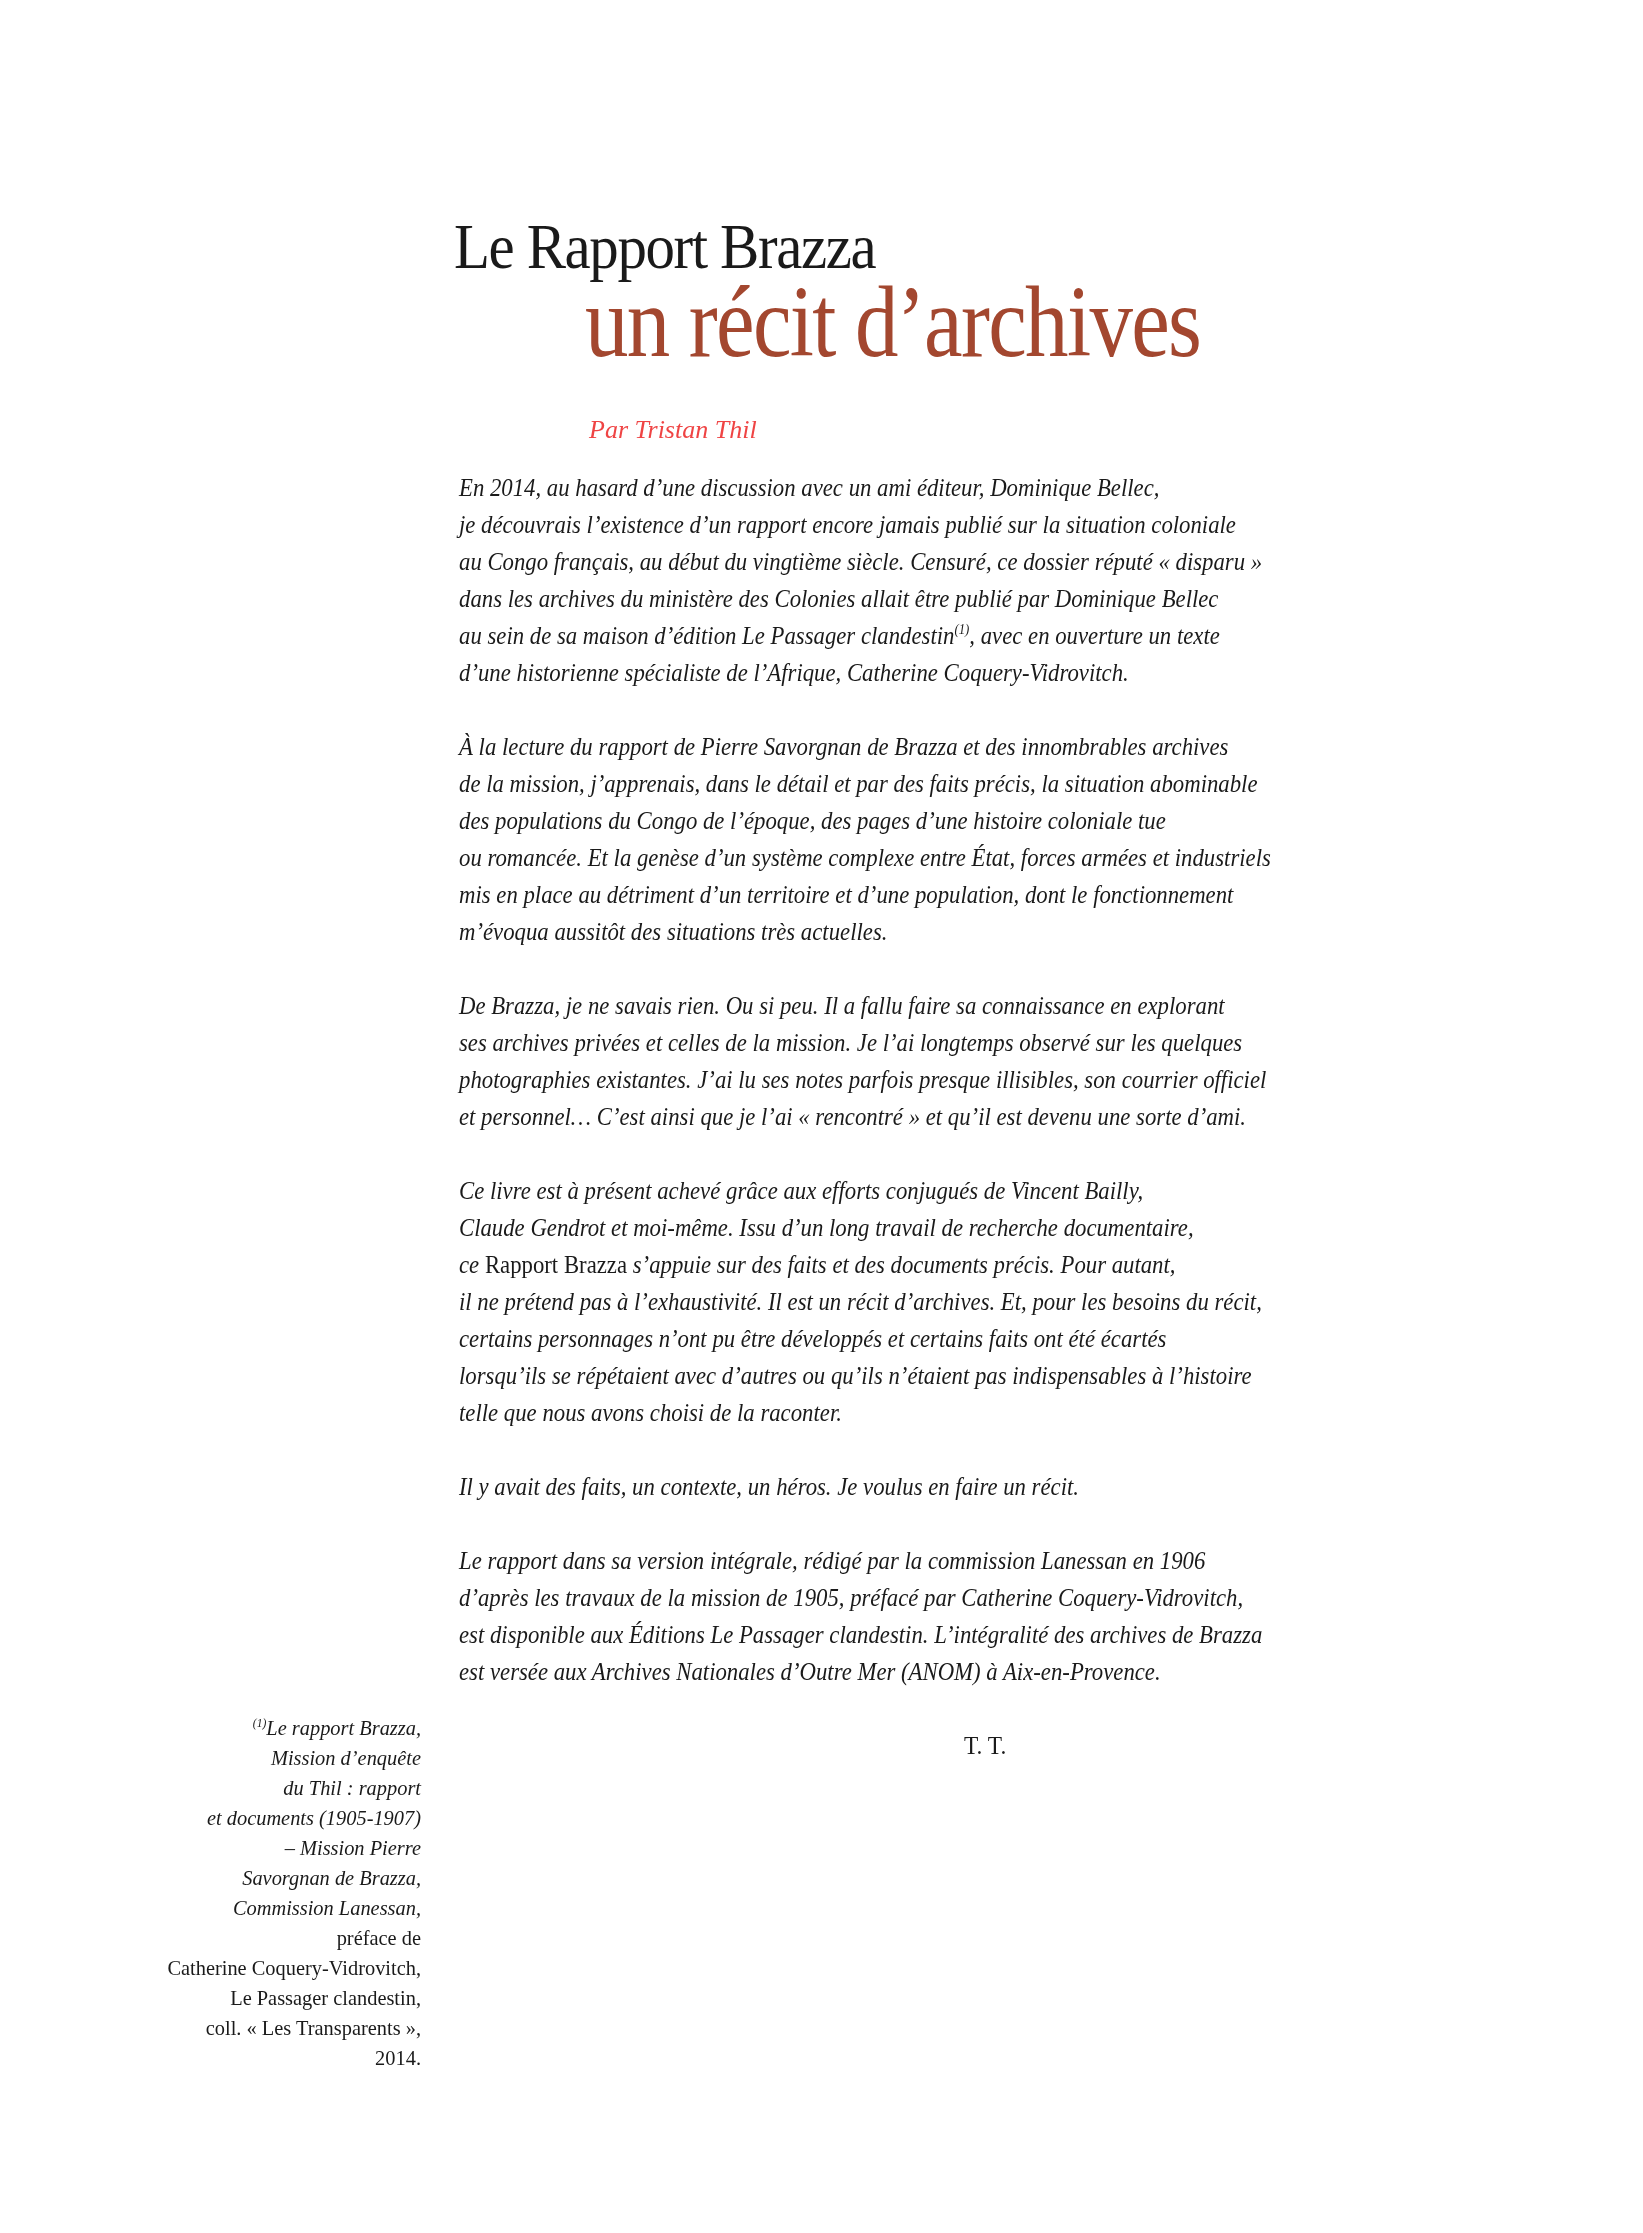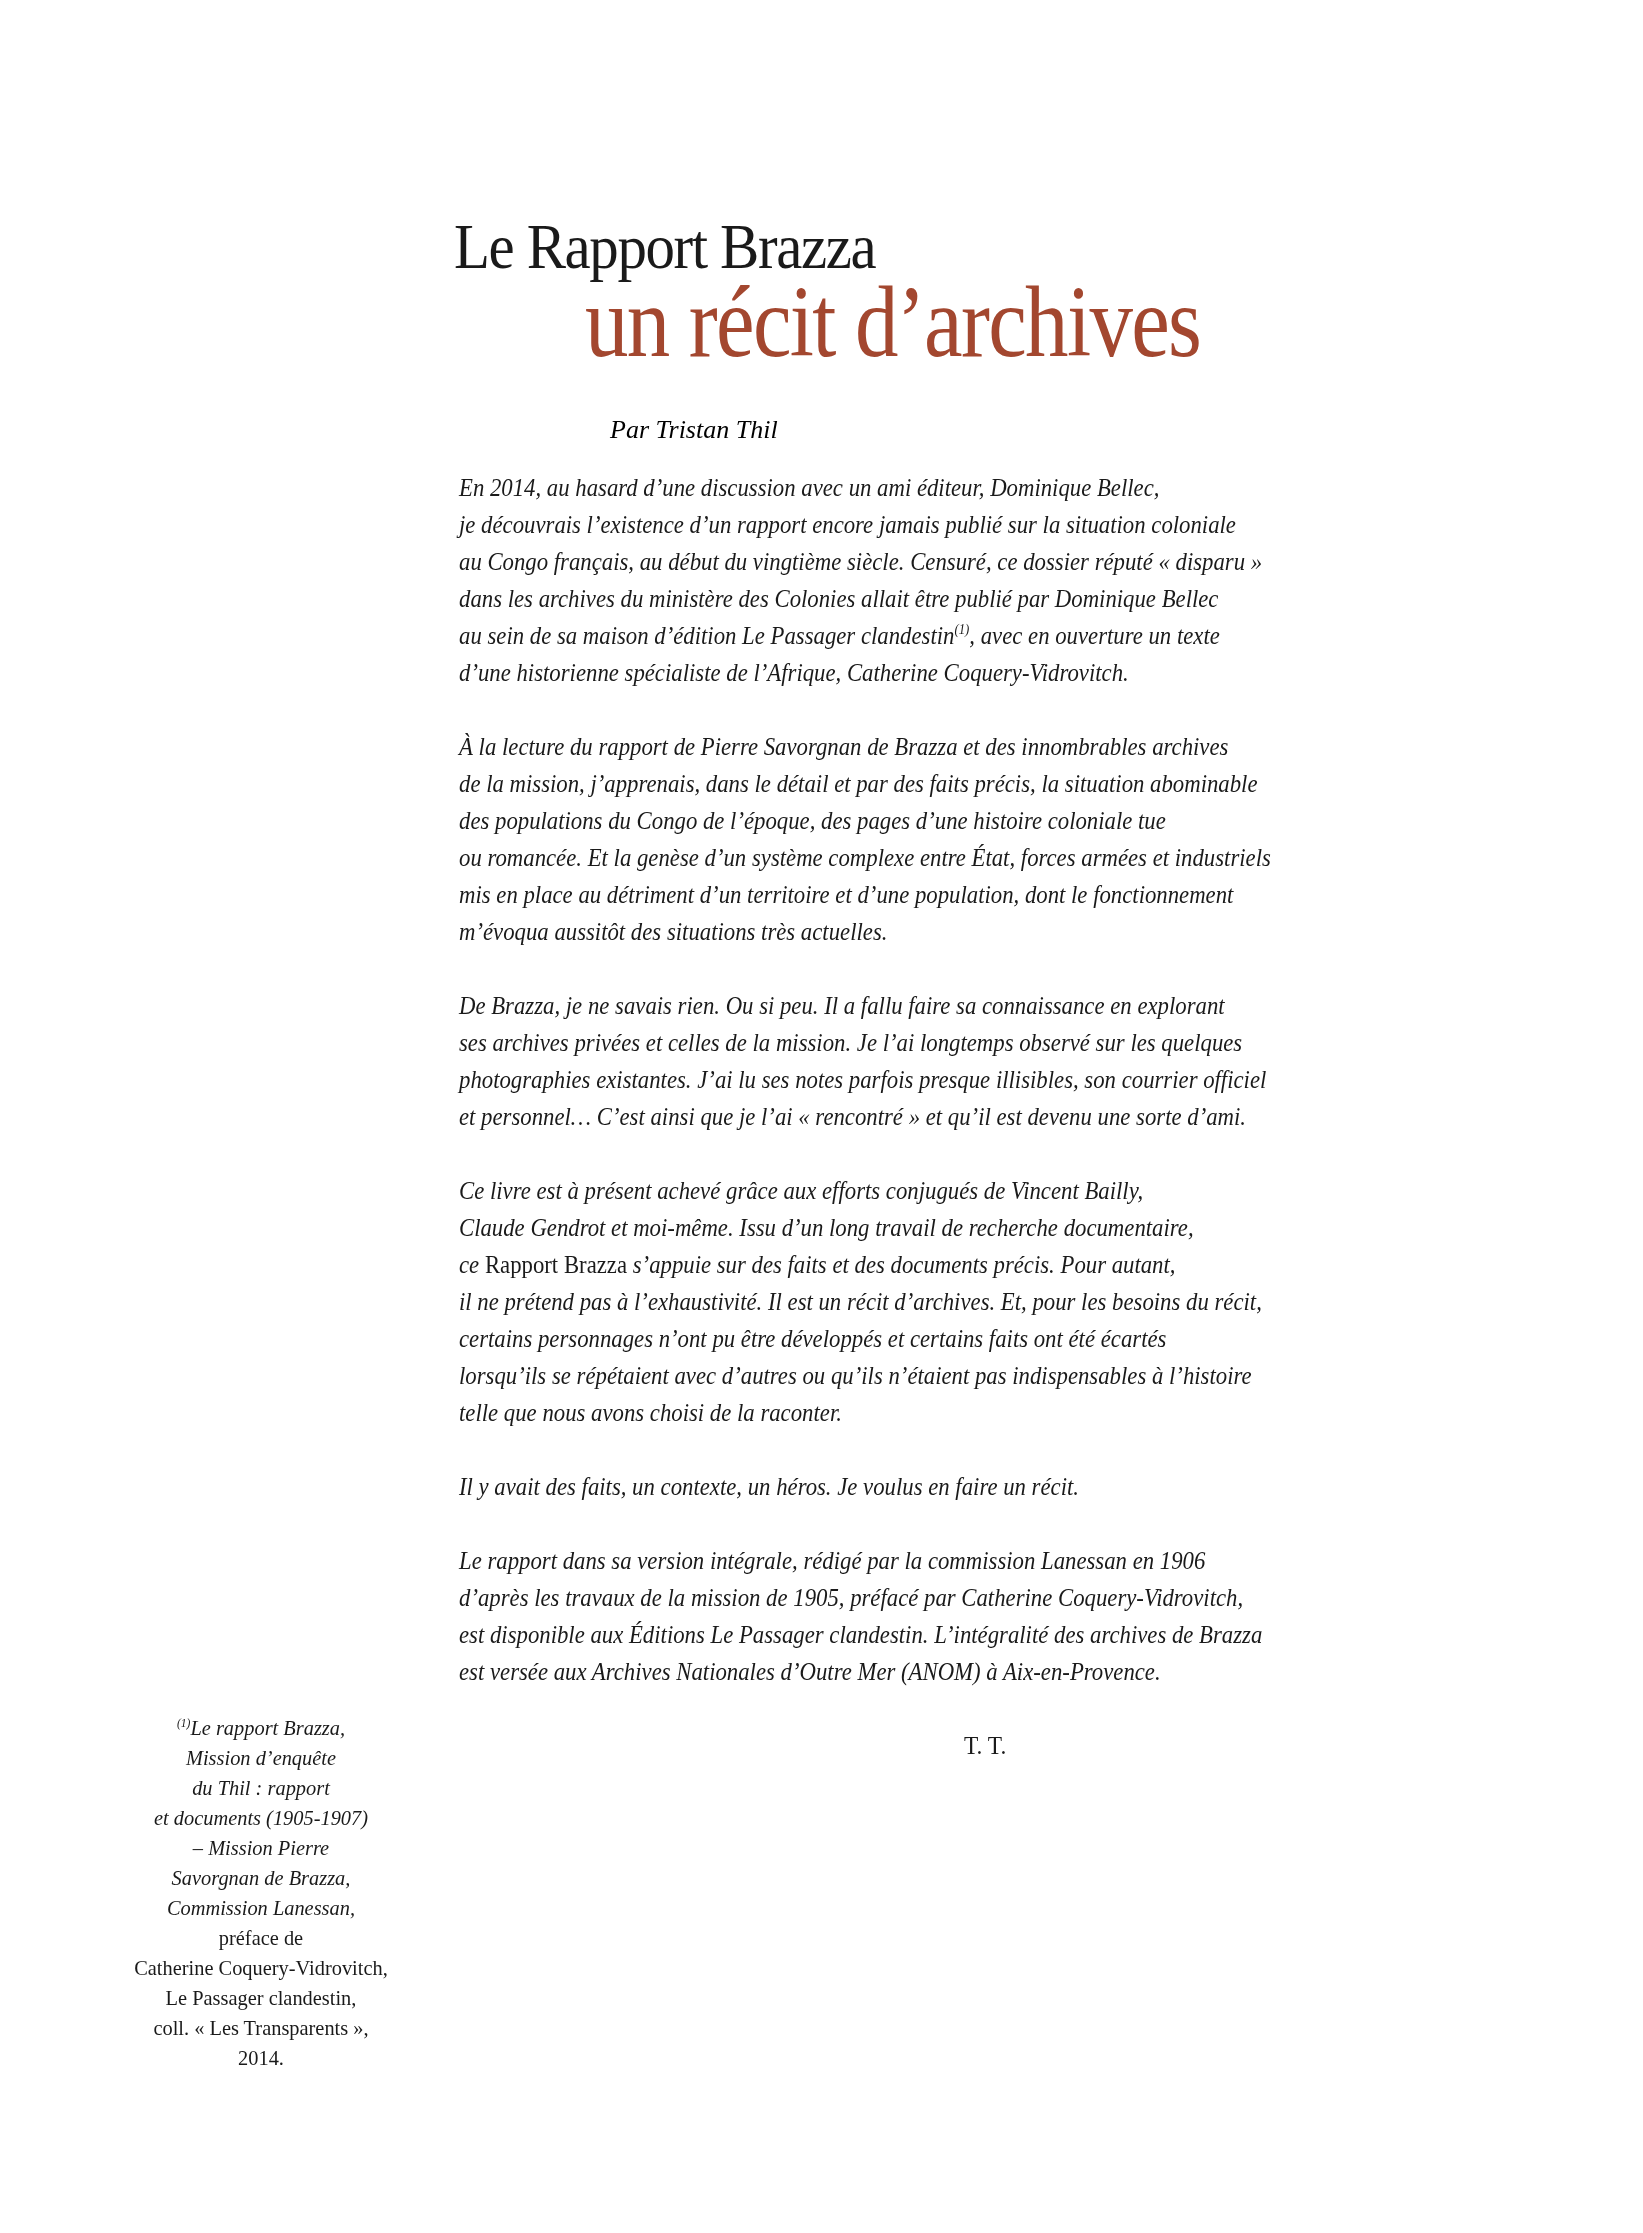--- a/index.html
+++ b/index.html
@@ -6,35 +6,35 @@
   body { width: 1644px; height: 2234px; position: relative; overflow: hidden;
          font-family: "Liberation Serif", "DejaVu Serif", serif; color: #1a1a1a; }
   .page { position: absolute; left: 0; top: 0; width: 1644px; height: 2098px; }
 
   .title-main { position: absolute; left: 454px; top: 208px; margin: 0;
     font-weight: normal; font-size: 64px; line-height: 78px; color: #1a1a1a;
     letter-spacing: -1.5px; white-space: nowrap; transform: scaleX(0.92); transform-origin: left top; }
   .title-sub { position: absolute; left: 585px; top: 264px; margin: 0;
     font-weight: normal; font-size: 101px; line-height: 116px; color: #a3472f;
     letter-spacing: -1.9px; white-space: nowrap; transform: scaleX(0.86); transform-origin: left top; }
-  .byline { position: absolute; left: 610px; top: 411px; font-style: italic;
-    font-size: 26px; line-height: 37px; color: #000000; white-space: nowrap; text-align: center; }
+  .byline { position: absolute; left: 589px; top: 411px; font-style: italic;
+    font-size: 26px; line-height: 37px; color: #ef4444; white-space: nowrap; text-align: center; }
 
   .body { position: absolute; left: 459px; top: 469px; width: 1145px; }
   .para { margin: 0 0 37px 0; font-style: italic; font-size: 26px; line-height: 37px; }
   .para .line { display: block; white-space: nowrap; transform: scaleX(0.875); transform-origin: left center; }
   .para .roman { font-style: normal; }
   sup.fn { font-size: 14.6px; line-height: 0; vertical-align: 9.7px; }
 
   .signature { display: block; margin-top: 23px; margin-left: 505px; font-size: 26px;
     line-height: 37px; white-space: nowrap; transform: scaleX(0.9); transform-origin: left center; }
 
   .footnote { position: absolute; right: 1223px; top: 1713px; width: 320px; text-align: right;
     font-size: 20.4px; line-height: 30px; color: #1a1a1a; }
-  .footnote .line { display: block; white-space: nowrap; text-align: center; }
+  .footnote .line { display: block; white-space: nowrap; }
   .footnote .it { font-style: italic; }
   .footnote sup { font-size: 11.6px; vertical-align: 7.8px; line-height: 0; }
 </style>
 </head>
 <body>
 
 <div class="page">
 
   <h1 class="title-main">Le Rapport Brazza</h1>
   <h2 class="title-sub">un récit d’archives</h2>

